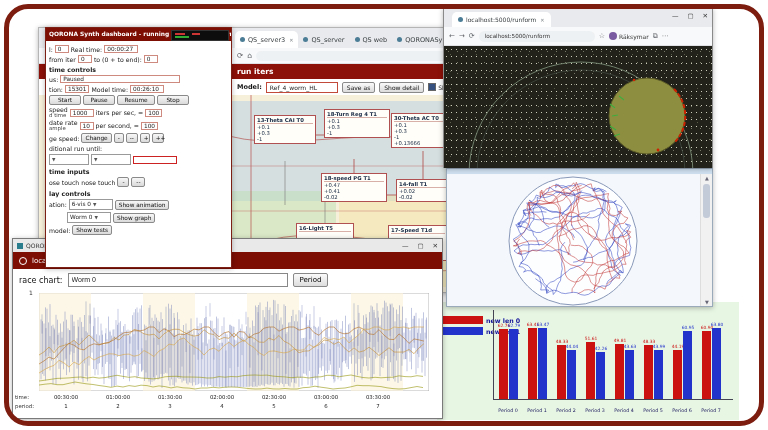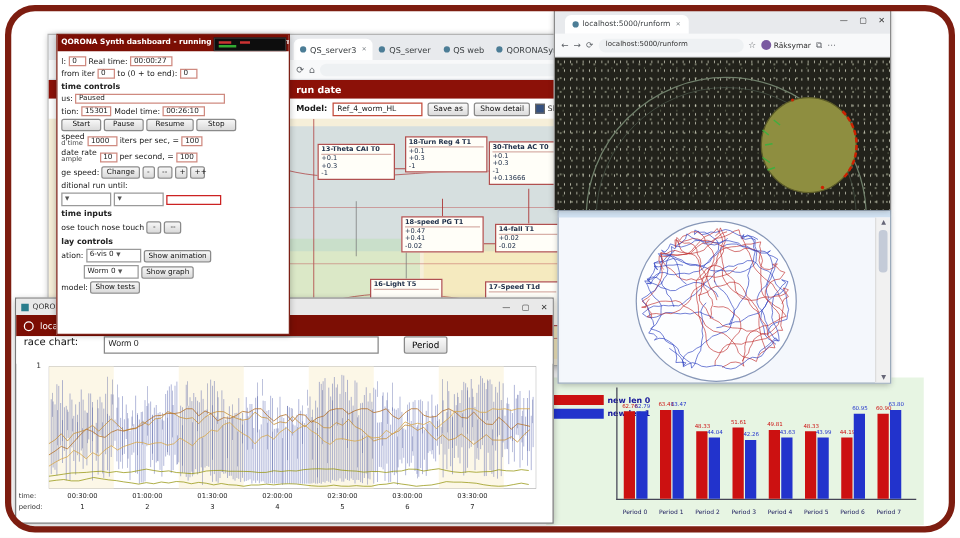--- a/index.html
+++ b/index.html
@@ -82,21 +82,21 @@
   .bar{position:absolute;bottom:17px;width:9px;}
   .bar-val{position:absolute;font-size:4.4px;width:22px;text-align:center;}
   .bar-cat{position:absolute;bottom:3px;font-size:4.8px;color:#202060;width:30px;text-align:center;}
 
   
   .graphwin{left:8px;top:234px;width:431px;height:181px;z-index:45;border-color:#7a7a7a;}
   .g-tb{height:13px;background:#e9e9e9;display:flex;align-items:center;gap:3px;padding:0 4px;font-size:6px;color:#333;position:relative;}
   .g-fav{width:6px;height:6px;background:#2a7d8c;flex:none;}
   .g-url{height:17px;background:#7c0e04;display:flex;align-items:center;gap:5px;padding:0 6px;color:#fff;font-size:7px;}
   .ring{width:8px;height:8px;border:1.3px solid #fff;border-radius:50%;box-sizing:border-box;}
-  .g-controls{height:22px;display:flex;align-items:flex-start;gap:20px;padding:0 6px;background:#fff;}
+  .g-controls{height:22px;display:flex;align-items:center;gap:5px;padding:0 6px;background:#fff;}
   .g-label{font-size:8px;color:#111;}
   .g-input{width:212px;height:12px;border:1px solid #888;font-size:7px;line-height:12px;padding:0 3px;color:#222;}
   .g-btn{height:14px;border:1px solid #888;background:linear-gradient(#fafafa,#ddd);font-size:7px;padding:0 6px;border-radius:2px;font-family:inherit;}
   .ylab{position:absolute;left:16px;top:50px;font-size:6px;color:#333;}
   .xtick{position:absolute;width:42px;text-align:center;font-size:5.4px;color:#222;}
   .axname{position:absolute;left:2px;font-size:5.4px;color:#333;}
 </style>
 </head>
 <body>
 
@@ -124,21 +124,21 @@
       <span class="newtab">+</span>
     </div>
     <div class="toolbar">
       <span>⟳</span>
       <span>⌂</span>
       <div class="addr">
         <span>☆</span>
       </div>
     </div>
     <div class="banner">
-      <span>run date</span>
+      <span>run iters</span>
     </div>
     <div class="modelrow">
       <span class="b">Model:</span>
       <span class="mfld">Ref_4_worm_HL</span>
       <button class="mbtn">Save as</button>
       <button class="mbtn">Show detail</button>
       <span class="chk">
         <span class="box checked"></span>
         <span>Show PE</span>
       </span>

